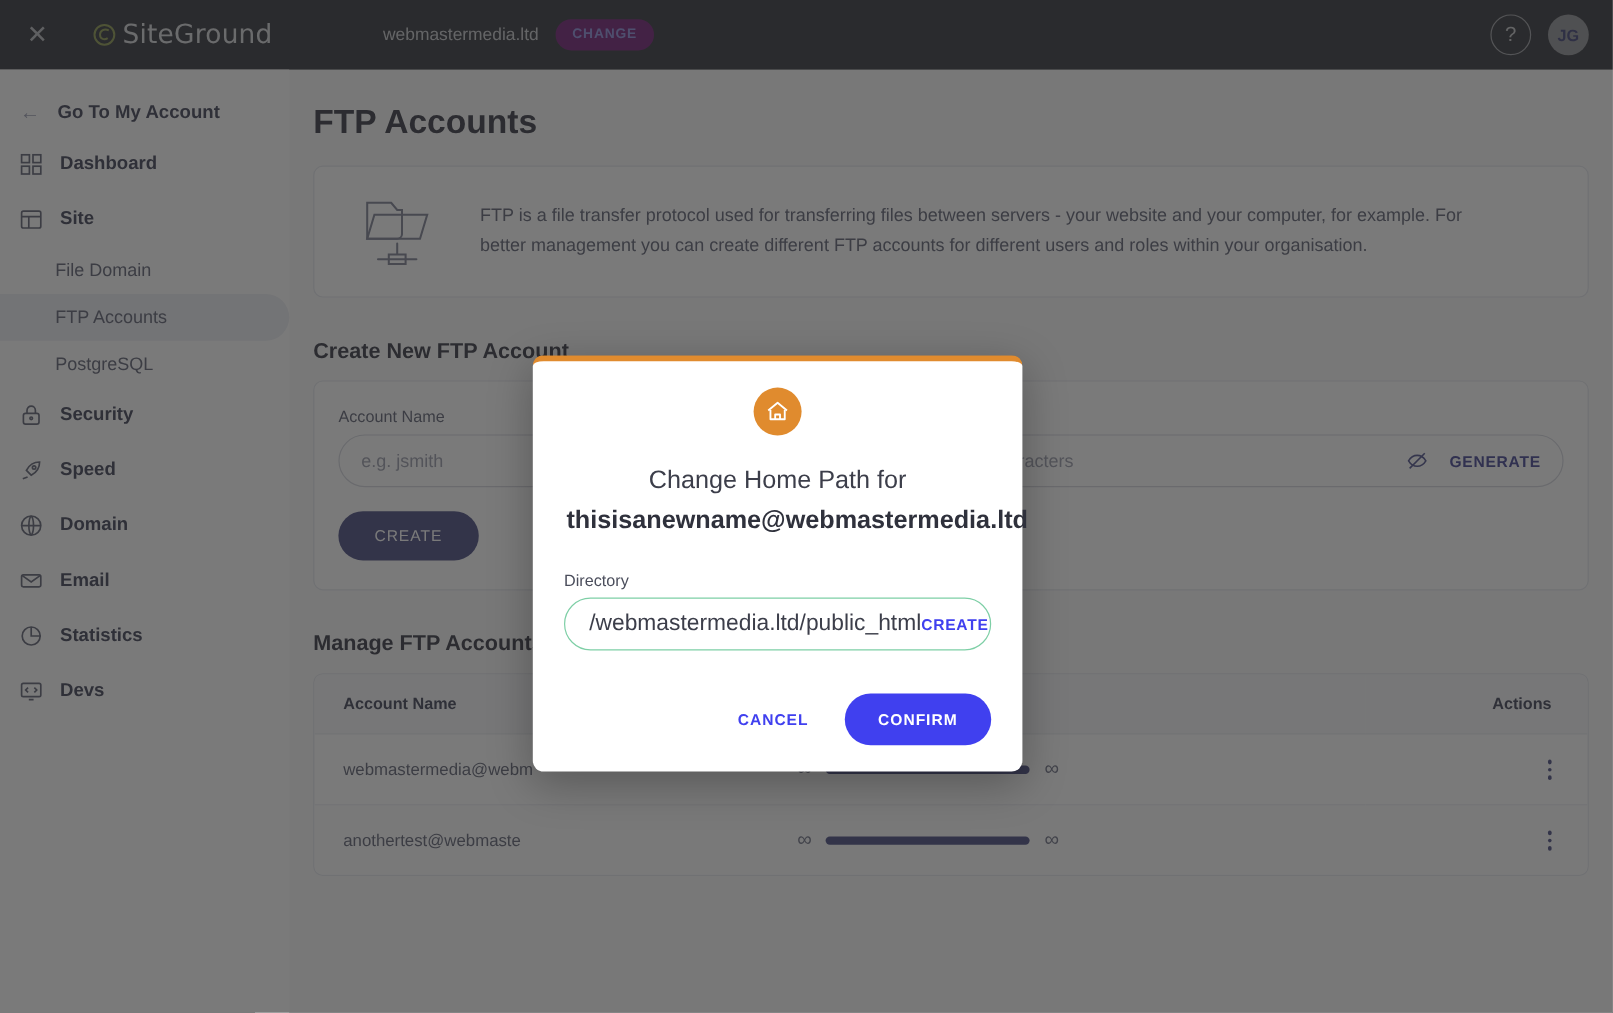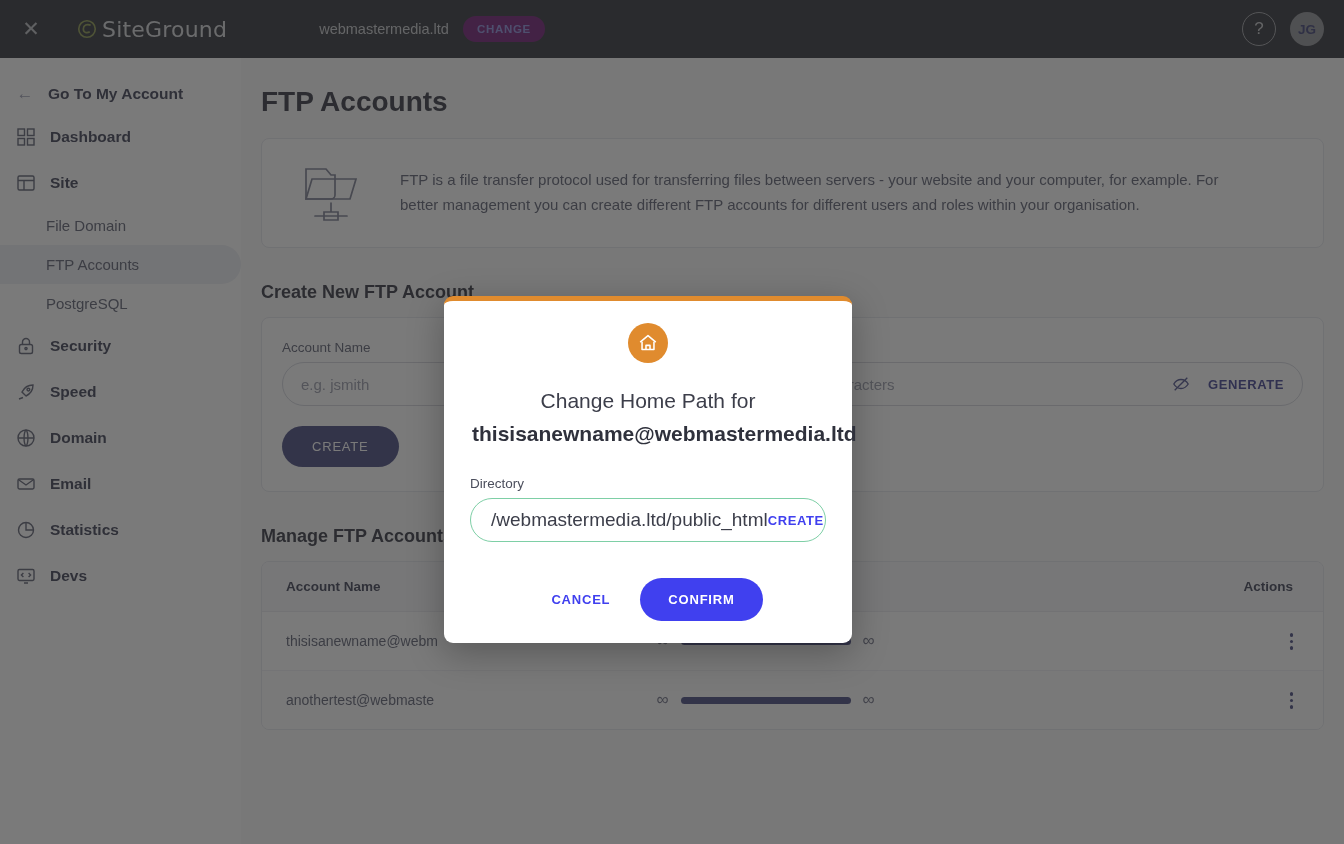--- a/index.html
+++ b/index.html
@@ -183,21 +183,21 @@
   .modal-input {
     height: 44px; border: 1px solid #7ecfa6; border-radius: 22px;
     display: flex; align-items: center; padding: 0 20px; background: #fff;
   }
   .modal-input-value { flex: 1; font-size: 19px; color: #3c3e4a; }
   .browse-link {
     font-size: 13px; font-weight: 700; letter-spacing: .6px; color: #4040ef;
     cursor: pointer;
   }
   .modal-actions {
-    display: flex; align-items: center; justify-content: center;
+    display: flex; align-items: center; justify-content: flex-end;
     gap: 12px; margin-top: 36px;
   }
   .btn-cancel {
     background: none; border: none; color: #4040ef; font-size: 13px;
     font-weight: 700; letter-spacing: .8px; padding: 13px 18px; cursor: pointer;
     font-family: "Liberation Sans", sans-serif;
   }
   .btn-confirm {
     background: #4040ef; border: none; color: #fff; font-size: 13px;
     font-weight: 700; letter-spacing: .8px; padding: 14px 28px;
@@ -372,21 +372,21 @@
         <table>
           <thead>
             <tr>
               <th class="col-name">Account Name</th>
               <th>Quota</th>
               <th class="col-actions">Actions</th>
             </tr>
           </thead>
           <tbody>
             <tr>
-              <td class="col-name">thisisanewname@webm</td>
+              <td class="col-name">webmastermedia@webm</td>
               <td>
                 <span class="quota-cell">
                   <span class="infinity">∞</span>
                   <span class="quota-bar"></span>
                   <span class="infinity">∞</span>
                 </span>
               </td>
               <td class="col-actions">
                 <span class="kebab">
                     <i></i>

